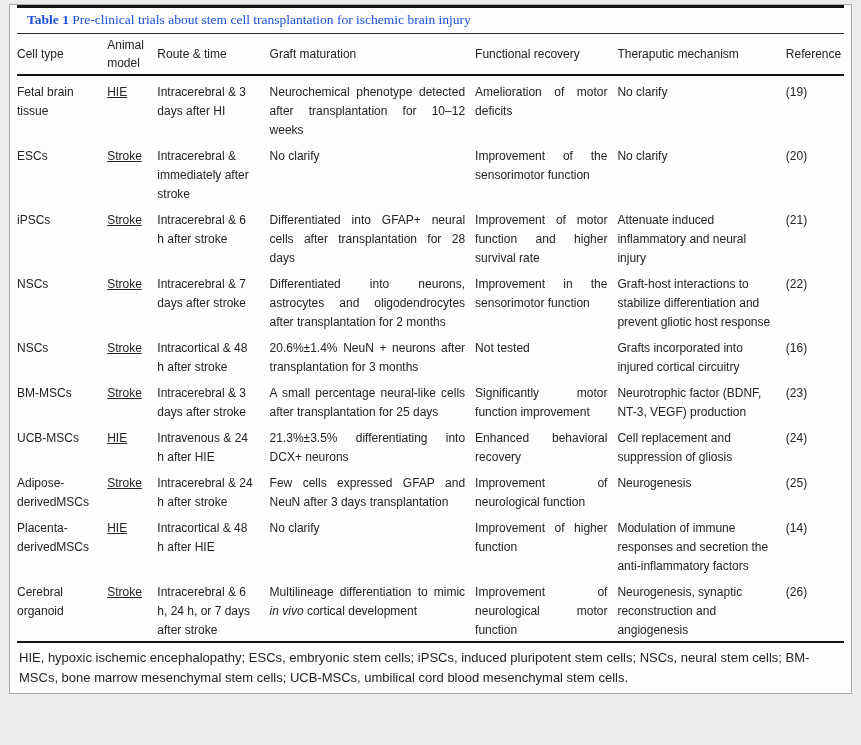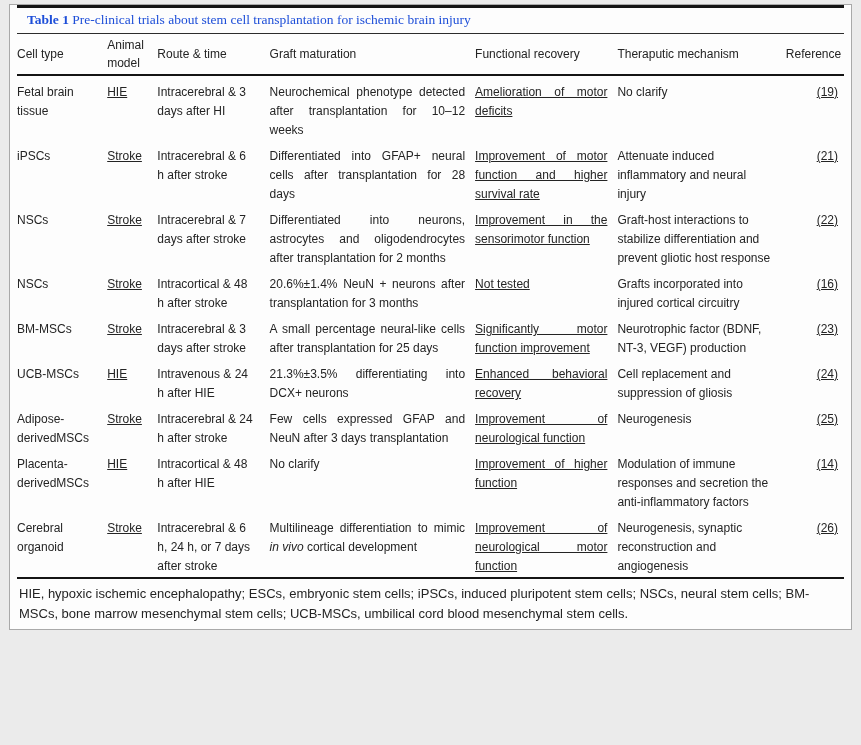--- a/index.html
+++ b/index.html
@@ -62,23 +62,23 @@
   tbody td {
     vertical-align: top;
     padding: 7px 10px 0 0;
     line-height: 19px;
     color: #242424;
   }
   tbody td.cell-cell  { padding-right: 8px; }
   tbody td.cell-anim  { padding-right: 8px; text-decoration: underline; }
   tbody td.cell-route { padding-right: 14px; }
   tbody td.cell-graft { padding-right: 10px; text-align: justify; margin-left: 6px; }
-  tbody td.cell-func  { padding-right: 10px; text-align: justify; text-decoration: underline; }
+  tbody td.cell-func  { padding-right: 10px; text-align: justify; }
   tbody td.cell-mech  { padding-right: 8px;  }
-  tbody td.cell-ref   { text-align: right; padding-right: 6px; text-decoration: underline; }
+  tbody td.cell-ref   { text-align: left; padding-right: 6px; }
   tbody tr:last-child td { padding-bottom: 1px; }
 
   .footnote {
     padding: 5px 2px 6px 2px;
     font-size: 13px;
     line-height: 19.5px;
     color: #242424;
   }
 </style>
 </head>
@@ -116,20 +116,29 @@
         <tr>
     <td class="cell-cell">Fetal brain tissue</td>
     <td class="cell-anim">HIE</td>
     <td class="cell-route">Intracerebral &amp; 3 days after HI</td>
     <td class="cell-graft">Neurochemical phenotype detected after transplantation for 10–12 weeks</td>
     <td class="cell-func">Amelioration of motor deficits</td>
     <td class="cell-mech">No clarify</td>
     <td class="cell-ref">(19)</td>
   </tr>
         <tr>
+    <td class="cell-cell">ESCs</td>
+    <td class="cell-anim">Stroke</td>
+    <td class="cell-route">Intracerebral &amp; immediately after stroke</td>
+    <td class="cell-graft">No clarify</td>
+    <td class="cell-func">Improvement of the sensorimotor function</td>
+    <td class="cell-mech">No clarify</td>
+    <td class="cell-ref">(20)</td>
+  </tr>
+        <tr>
     <td class="cell-cell">iPSCs</td>
     <td class="cell-anim">Stroke</td>
     <td class="cell-route">Intracerebral &amp; 6 h after stroke</td>
     <td class="cell-graft">Differentiated into GFAP+ neural cells after transplantation for 28 days</td>
     <td class="cell-func">Improvement of motor function and higher survival rate</td>
     <td class="cell-mech">Attenuate induced inflammatory and neural injury</td>
     <td class="cell-ref">(21)</td>
   </tr>
         <tr>
     <td class="cell-cell">NSCs</td>

